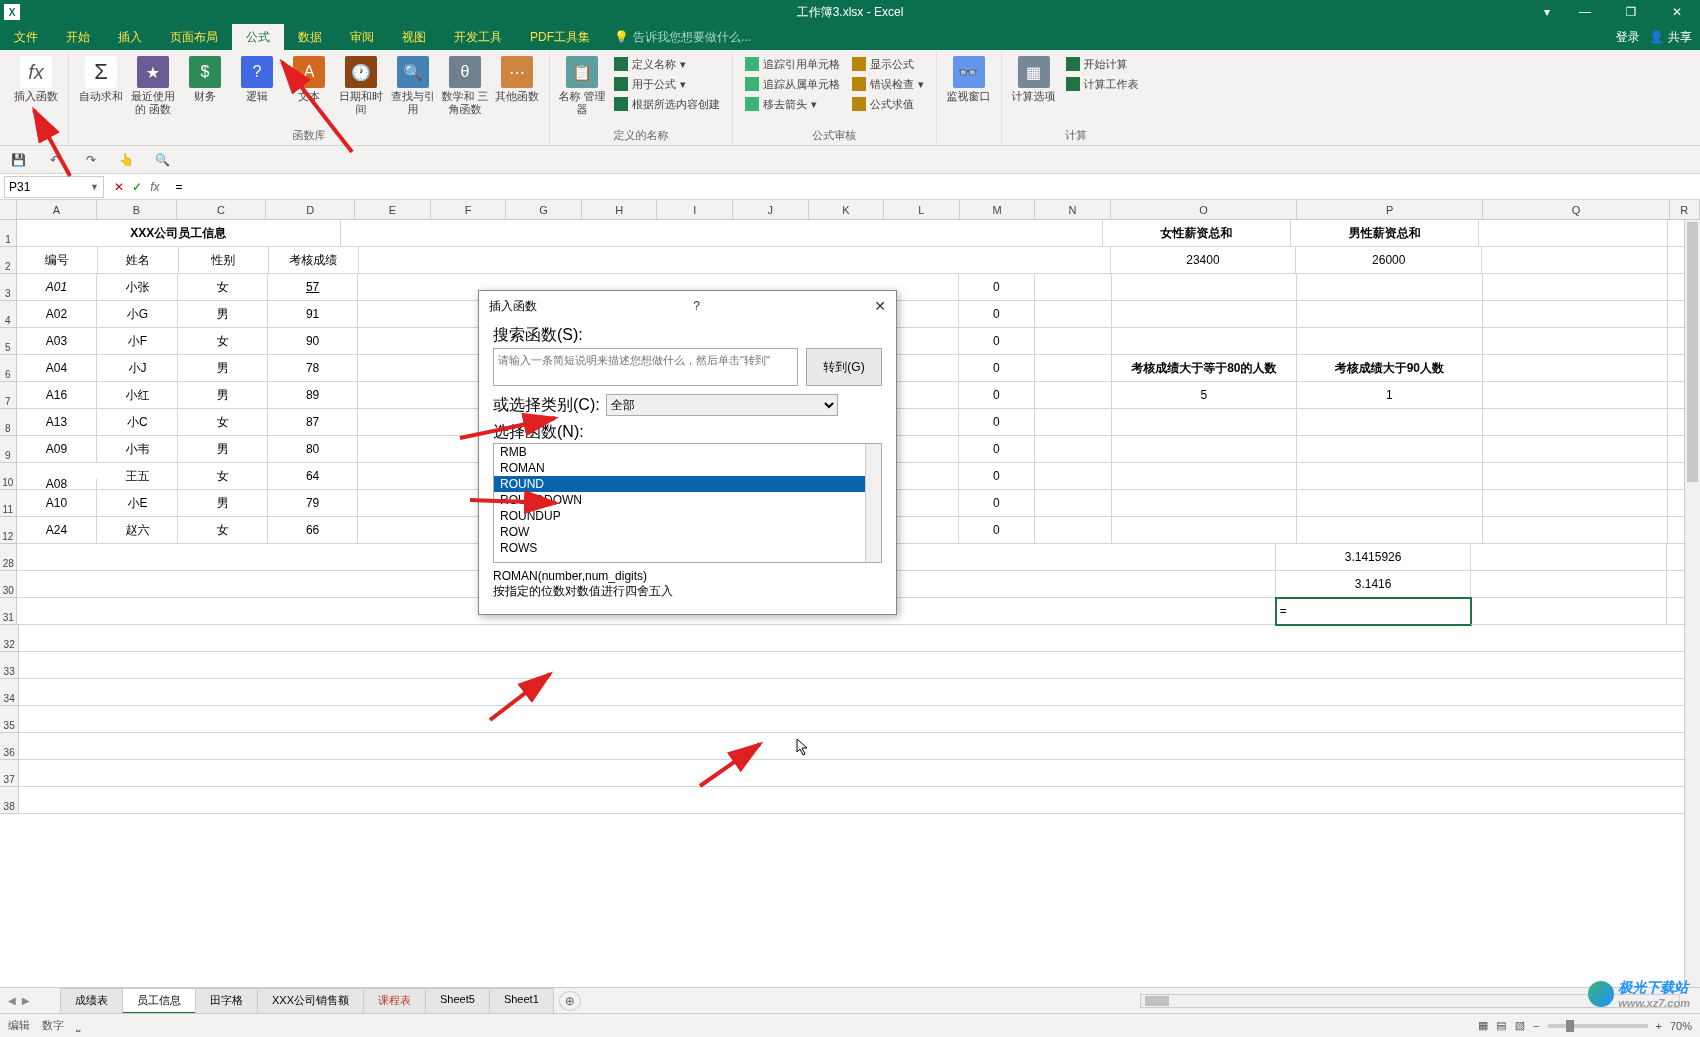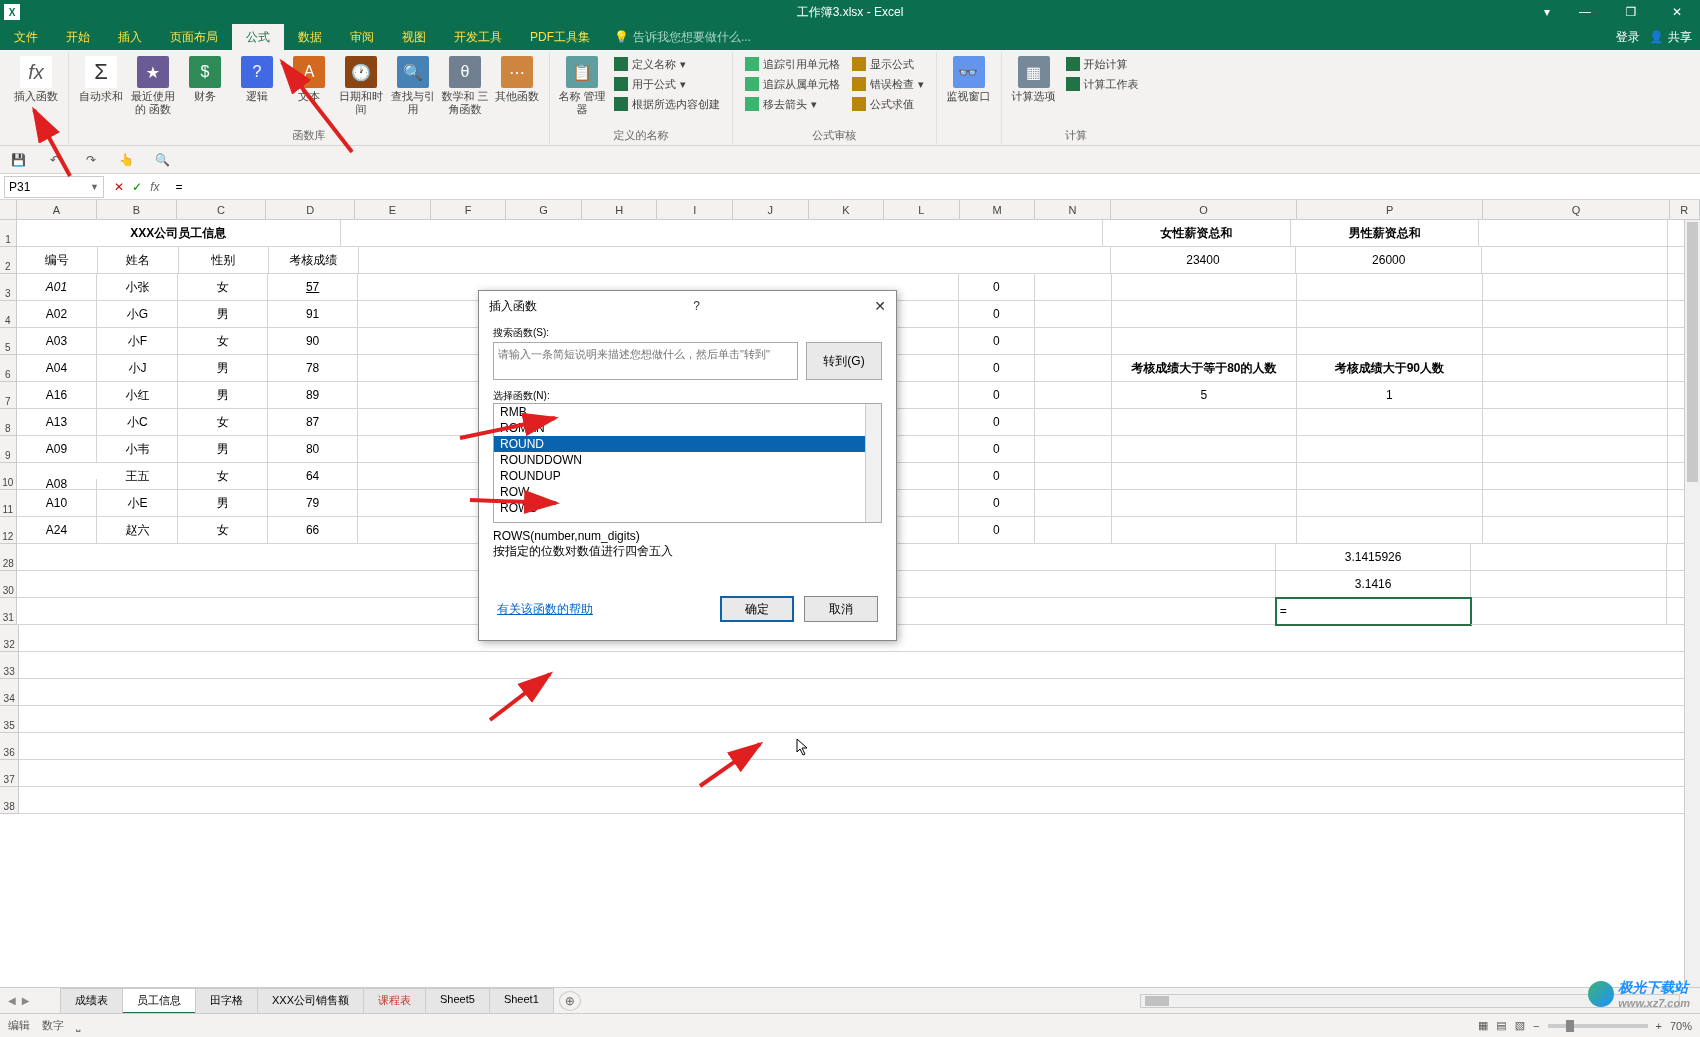--- a/index.html
+++ b/index.html
@@ -69,21 +69,21 @@
   .statusbar .right { margin-left:auto; display:flex; align-items:center; gap:8px; }
   .zoom-slider { width:100px; height:4px; background:#ccc; position:relative; }
   .zoom-slider .th { position:absolute; left:18px; top:-4px; width:8px; height:12px; background:#888; }
 
   
   .dialog { position:absolute; left:478px; top:290px; width:419px; background:#fff; border:1px solid #888; box-shadow:2px 2px 8px rgba(0,0,0,0.3); z-index:100; }
   .dialog .dtitle { height:30px; display:flex; align-items:center; padding:0 10px; font-size:12px; }
   .dialog .dtitle .dclose { margin-left:auto; font-size:14px; cursor:pointer; color:#333; }
   .dialog .dtitle .dhelp { font-size:12px; margin-right:18px; color:#333; }
   .dialog .dbody { padding: 4px 14px 14px 14px; font-size:12px; }
-  .dialog label { font-size:10px; }
+  .dialog label { font-size:16px; }
   .search-row { display:flex; gap:8px; margin:2px 0 8px 0; }
   .search-row textarea { flex:1; height:38px; border:1px solid #aaa; font-size:11px; padding:4px; resize:none; font-family:inherit; color:#999; }
   .search-row button { width:76px; border:1px solid #aaa; background:#e9e9e9; font-size:12px; cursor:pointer; }
   .cat-row { display:flex; align-items:center; gap:6px; margin-bottom:6px; }
   .cat-row select { width:232px; height:22px; border:1px solid #aaa; font-size:12px; }
   .func-list { border:1px solid #aaa; height:120px; overflow:hidden; position:relative; }
   .func-list .item { padding:1px 6px; font-size:12px; cursor:pointer; }
   .func-list .item.sel { background:#0a64ad; color:#fff; }
   .func-list .scrolly { position:absolute; right:0; top:0; bottom:0; width:16px; background:#f0f0f0; border-left:1px solid #ccc; }
   .func-desc { margin-top:6px; font-size:12px; }
@@ -543,41 +543,38 @@
     <span>插入函数</span>
     <span class="dhelp" style="margin-left:auto;">?</span>
     <span class="dclose">✕</span>
   </div>
   <div class="dbody">
     <label>搜索函数(S):</label>
     <div class="search-row">
       <textarea placeholder="请输入一条简短说明来描述您想做什么，然后单击&quot;转到&quot;" style=""></textarea>
       <button>转到(G)</button>
     </div>
+    <div class="cat-row">
+      <label>或选择类别(C):</label>
+      <select><option>全部</option></select>
+    </div>
     <label>选择函数(N):</label>
     <div class="func-list" id="func-list">
       <div class="item">RMB</div>
         <div class="item">ROMAN</div>
         <div class="item sel">ROUND</div>
         <div class="item">ROUNDDOWN</div>
         <div class="item">ROUNDUP</div>
         <div class="item">ROW</div>
         <div class="item">ROWS</div>
         <div class="scrolly"></div>
     </div>
     <div class="func-desc">
-      <div style="font-weight:normal;">ROWS(number,num_digits)</div>
+      <div style="font-weight:normal;">ROMAN(number,num_digits)</div>
       <div>按指定的位数对数值进行四舍五入</div>
-    </div>
-    <div class="dfooter">
-      <a>有关该函数的帮助</a>
-      <div class="btns">
-        <button class="primary">确定</button>
-        <button>取消</button>
-      </div>
     </div>
   </div>
 </div>
 
 <div class="sheettabs">
   <div class="nav">
     <span>◀</span>
     <span>▶</span>
   </div>
   <div id="stabs-container" style="display:flex;">

